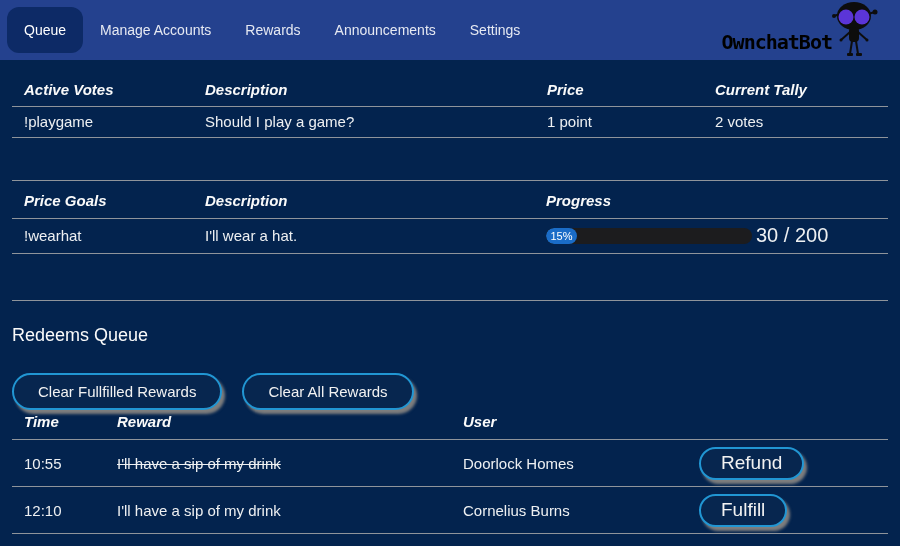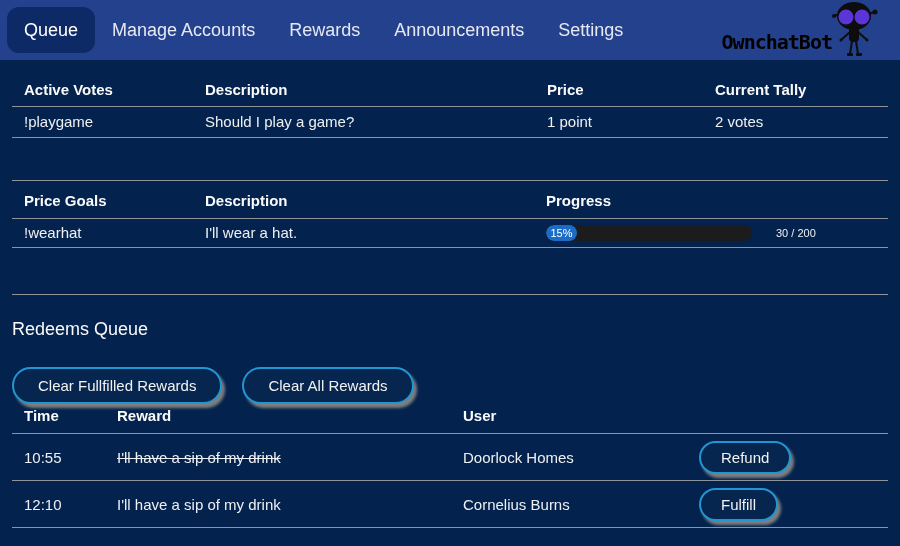--- a/index.html
+++ b/index.html
@@ -13,21 +13,21 @@
 
   
   .navbar {
     height:60px; background:#24418e;
     display:flex; align-items:center;
     padding-left:7px; position:relative;
   }
   .nav-item {
     height:46px; display:flex; align-items:center;
     padding:0 17px; border-radius:12px;
-    font-size:18px; color:#e6e9f2; cursor:pointer;
+    font-size:14px; color:#e6e9f2; cursor:pointer;
     white-space:nowrap;
   }
   .nav-item.active { background:#0d2a66; color:#ffffff; }
 
   .logo {
     position:absolute; right:20px; top:1px; height:58px;
     display:flex; align-items:flex-end;
   }
   .logo-text {
     font-family:"DejaVu Sans Mono", monospace;
@@ -36,21 +36,21 @@
   }
   .robot { margin-left:-4px; }
 
   
   .content { padding:0 12px; }
 
   table { width:100%; border-collapse:collapse; table-layout:fixed; }
   th {
     text-align:left; font-size:15px; font-weight:bold; color:#fafafa;
     padding:5px 0 8px 12px; border-bottom:1px solid #8f949b;
-    white-space:nowrap; overflow:hidden;
+    white-space:nowrap; overflow:hidden;font-style:italic;
   }
   td {
     font-size:15px; color:#eef0f2;
     padding:6px 0 7px 12px; border-bottom:1px solid #8f949b;
     white-space:nowrap; overflow:hidden;
   }
 
   .votes-table { margin-top:16px; }
 
   .goals-table { margin-top:42px; border-top:1px solid #8f949b; }
@@ -60,21 +60,21 @@
   .progress-wrap { display:flex; align-items:center; }
   .progress-track {
     width:206px; height:16px; background:#1c1c1e;
     border-radius:8px; overflow:hidden; flex:none;
   }
   .progress-fill {
     height:16px; min-width:30px; background:#1a6cc7; border-radius:8px;
     display:flex; align-items:center; justify-content:center;
   }
   .progress-fill span { font-size:11px; color:#ffffff; }
-  .progress-count { margin-left:24px; font-size:11px; }
+  .progress-count { margin-left:4px; font-size:20px; }
 
   .section-divider {
     border:none; border-top:1px solid #8f949b;
     margin:46px 0 0 0;
   }
 
   .redeems-title {
     margin:24px 0 0 0; font-size:18px; font-weight:normal; color:#fafafa;
   }
 
@@ -87,21 +87,21 @@
     box-shadow:3px 4px 3px #7e7e7e; cursor:pointer;
   }
 
   .redeems-table { }
   .redeems-table th { padding:3px 0 9px 12px; }
   .redeems-table td { padding:0 0 0 12px; height:47px; }
   .row-btn {
     height:33px; padding:0 20px;
     background:#07264f; color:#f2f2f2;
     border:2px solid #2196d3; border-radius:17px;
-    font-family:"Liberation Sans", sans-serif; font-size:15px;
+    font-family:"Liberation Sans", sans-serif; font-size:19px;
     box-shadow:3px 4px 3px #7e7e7e; cursor:pointer;
   }
   .strike { text-decoration:line-through; }
 </style>
 </head>
 <body>
 
 <nav class="navbar">
   <div class="nav-item active">Queue</div>
   <div class="nav-item">Manage Accounts</div>

